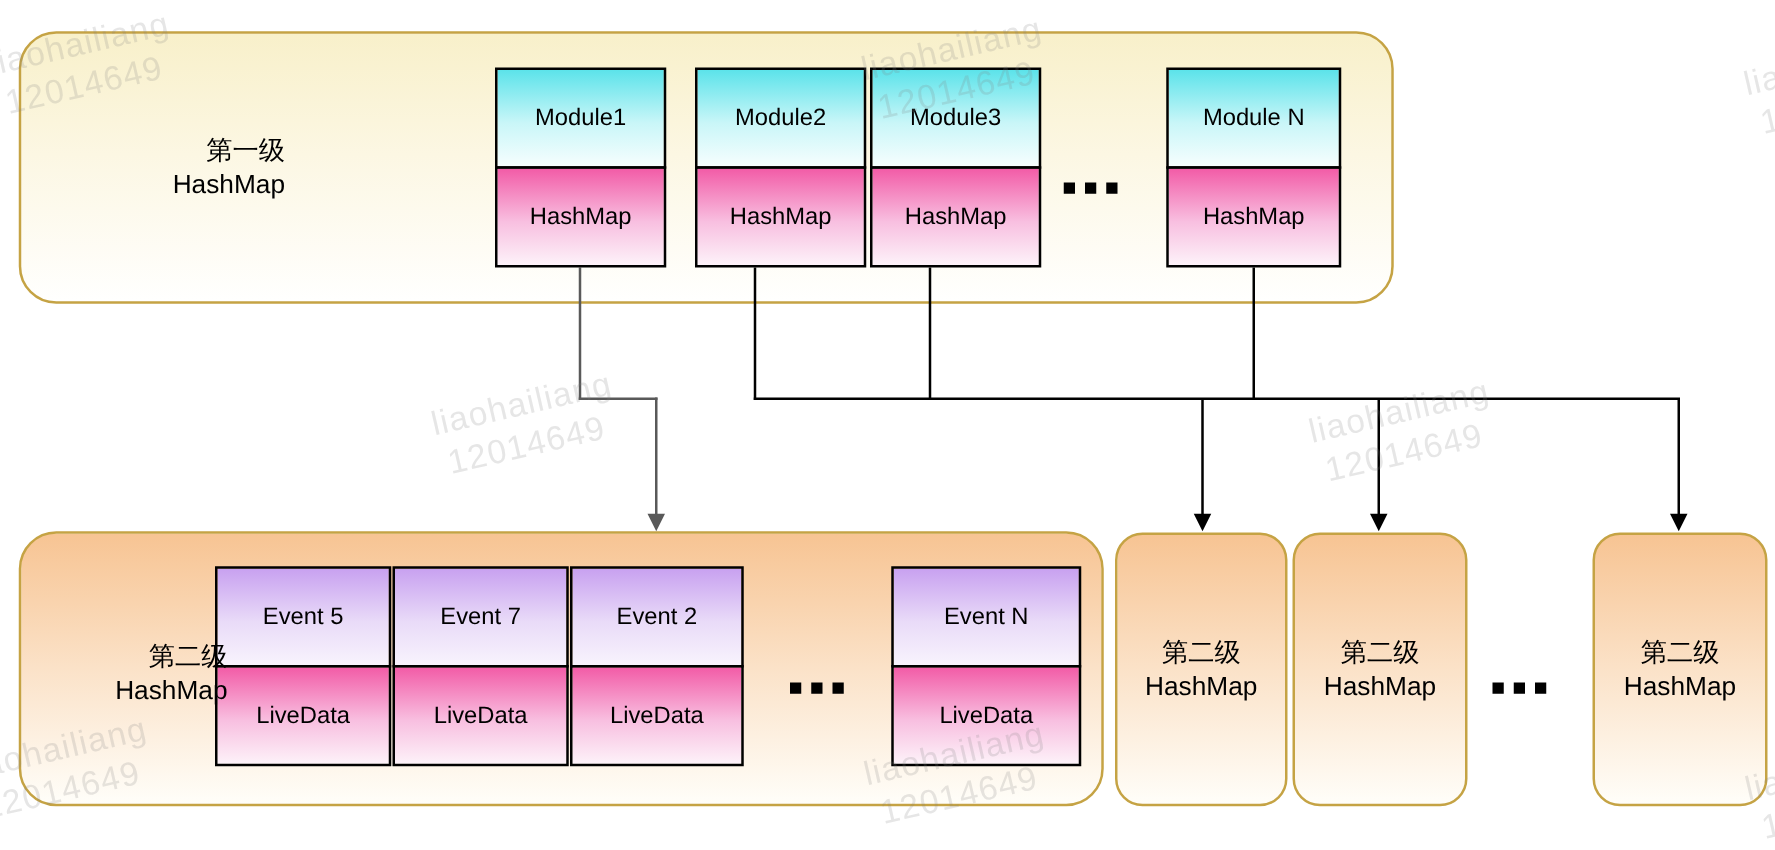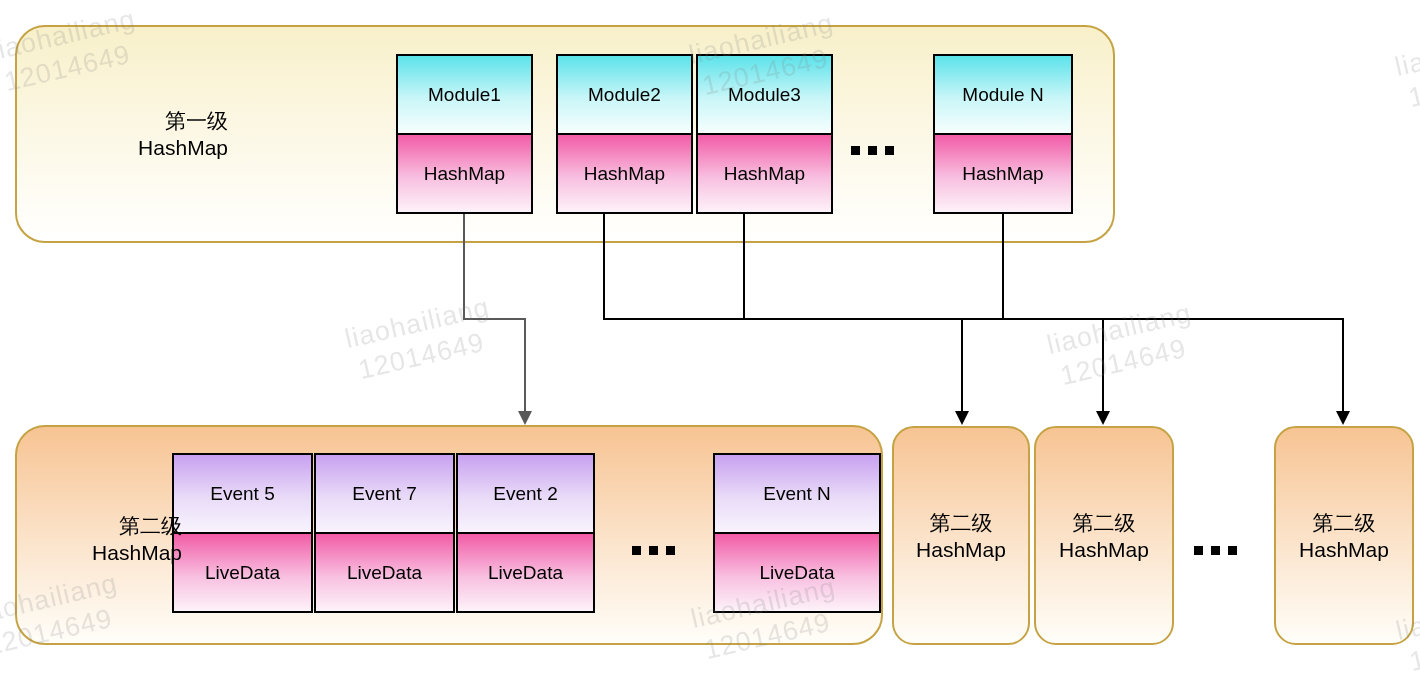--- a/index.html
+++ b/index.html
@@ -158,21 +158,21 @@
       </div>
     <div class="cell magenta value">
         <span>LiveData</span>
       </div>
   </div>
   <div class="dots" style="left:632px; top:546px;" aria-label="...">
     <i></i>
       <i></i>
       <i></i>
   </div>
-  <div class="cellbox" style="left:713px; top:453px; width:168px;border-radius:11px;">
+  <div class="cellbox" style="left:713px; top:453px; width:152px;border-radius:11px;">
     <div class="cell purple">
         <span>Event N</span>
       </div>
     <div class="cell magenta value">
         <span>LiveData</span>
       </div>
   </div>
 
   <div id="side1" class="rbox side">
     <div>第二级</div>

